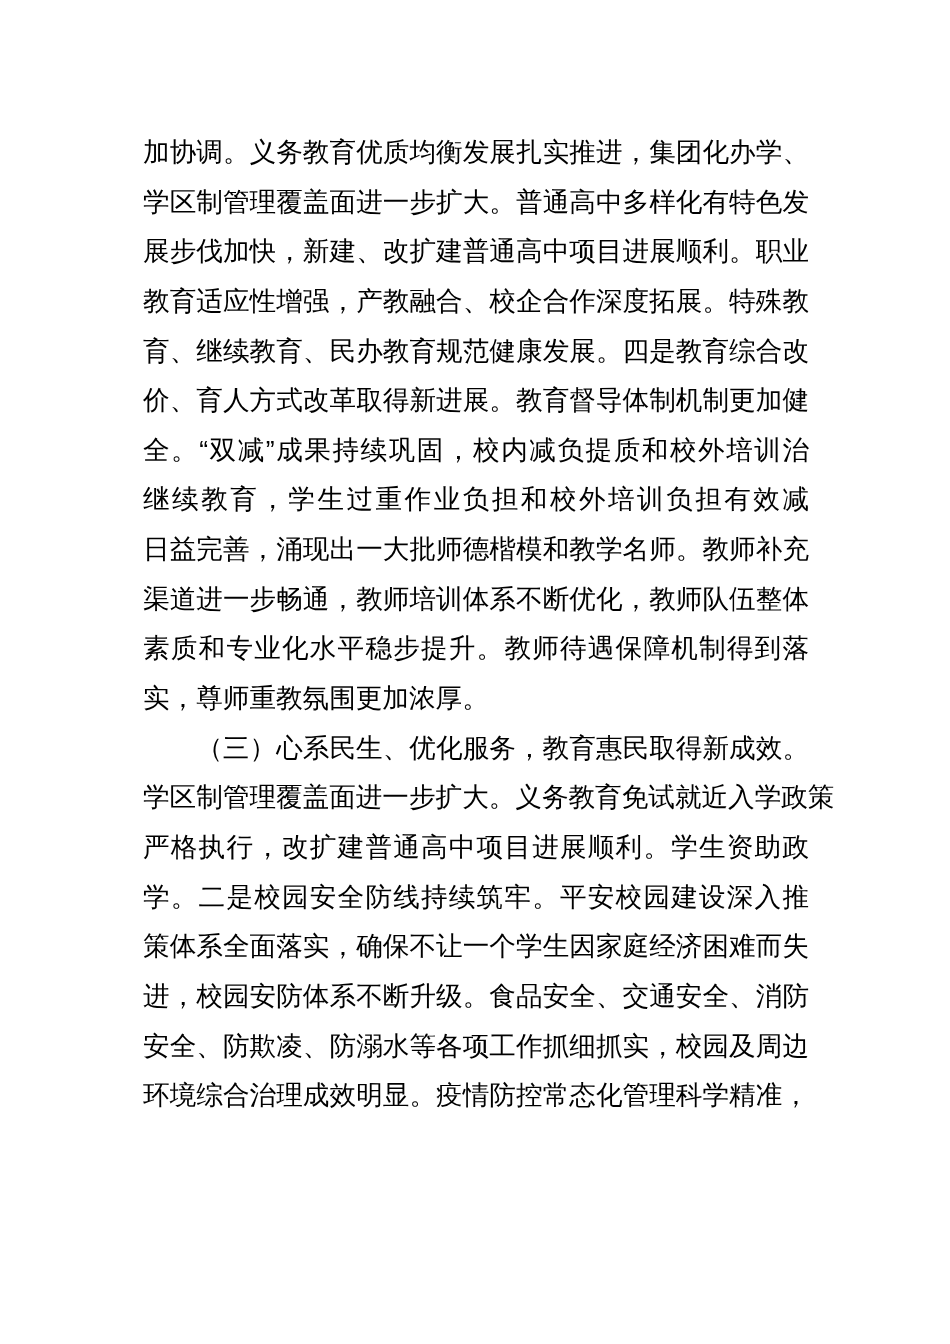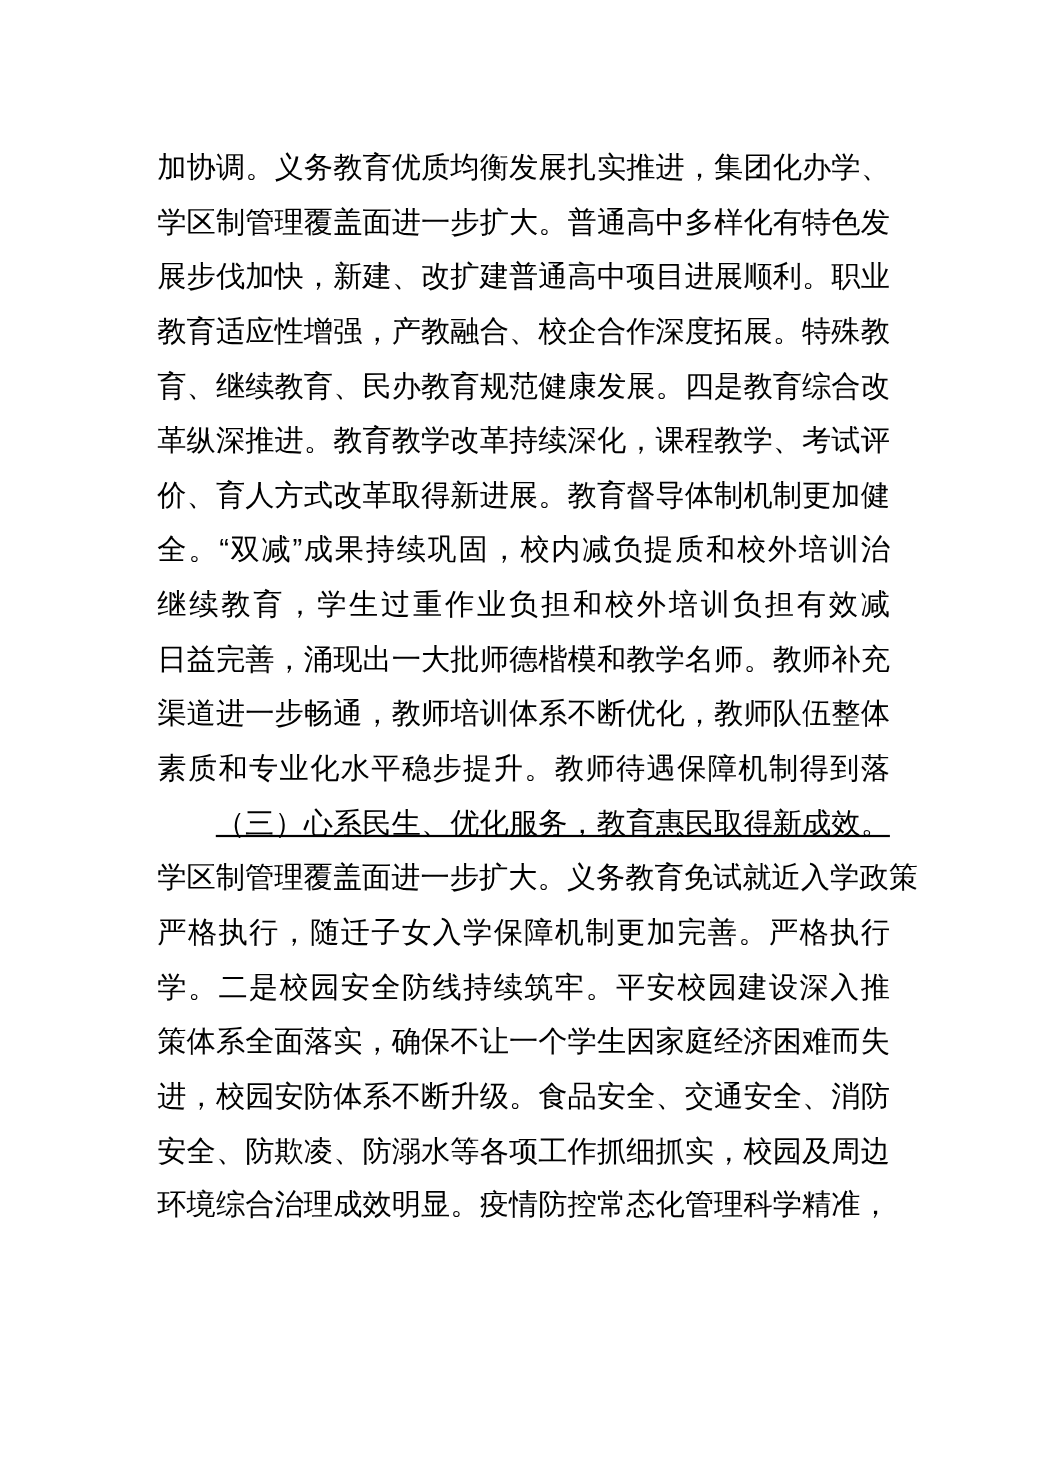--- a/index.html
+++ b/index.html
@@ -36,42 +36,41 @@
     text-align-last: justify;
     text-justify: inter-character;
     overflow: visible;
   }
   .line.para-end {
     text-align: left;
     text-align-last: left;
   }
   .line.indented {
     text-indent: 2em;
-    text-decoration: underline;
   }
 </style>
 </head>
 <body>
 
 <div class="page">
   <div class="text-block">
       <div class="line">加协调。义务教育优质均衡发展扎实推进，集团化办学、</div>
       <div class="line">学区制管理覆盖面进一步扩大。普通高中多样化有特色发</div>
       <div class="line">展步伐加快，新建、改扩建普通高中项目进展顺利。职业</div>
       <div class="line">教育适应性增强，产教融合、校企合作深度拓展。特殊教</div>
       <div class="line">育、继续教育、民办教育规范健康发展。四是教育综合改</div>
-      <div class="line">革纵深推进。教育教学改革持续深化，课程教学、考试评</div>
       <div class="line">价、育人方式改革取得新进展。教育督导体制机制更加健</div>
       <div class="line">全。“双减”成果持续巩固，校内减负提质和校外培训治</div>
       <div class="line">继续教育，学生过重作业负担和校外培训负担有效减</div>
       <div class="line">日益完善，涌现出一大批师德楷模和教学名师。教师补充</div>
       <div class="line">渠道进一步畅通，教师培训体系不断优化，教师队伍整体</div>
       <div class="line">素质和专业化水平稳步提升。教师待遇保障机制得到落</div>
+      <div class="line para-end">实，尊师重教氛围更加浓厚。</div>
       <div class="line indented">（三）心系民生、优化服务，教育惠民取得新成效。</div>
       <div class="line">学区制管理覆盖面进一步扩大。义务教育免试就近入学政策</div>
-      <div class="line">严格执行，随迁子女入学保障机制更加完善。严格执行</div>
+      <div class="line">严格执行，改扩建普通高中项目进展顺利。学生资助政</div>
       <div class="line">学。二是校园安全防线持续筑牢。平安校园建设深入推</div>
       <div class="line">策体系全面落实，确保不让一个学生因家庭经济困难而失</div>
       <div class="line">进，校园安防体系不断升级。食品安全、交通安全、消防</div>
       <div class="line">安全、防欺凌、防溺水等各项工作抓细抓实，校园及周边</div>
       <div class="line">环境综合治理成效明显。疫情防控常态化管理科学精准，</div>
     </div>
 </div>
 
 </body></html>

